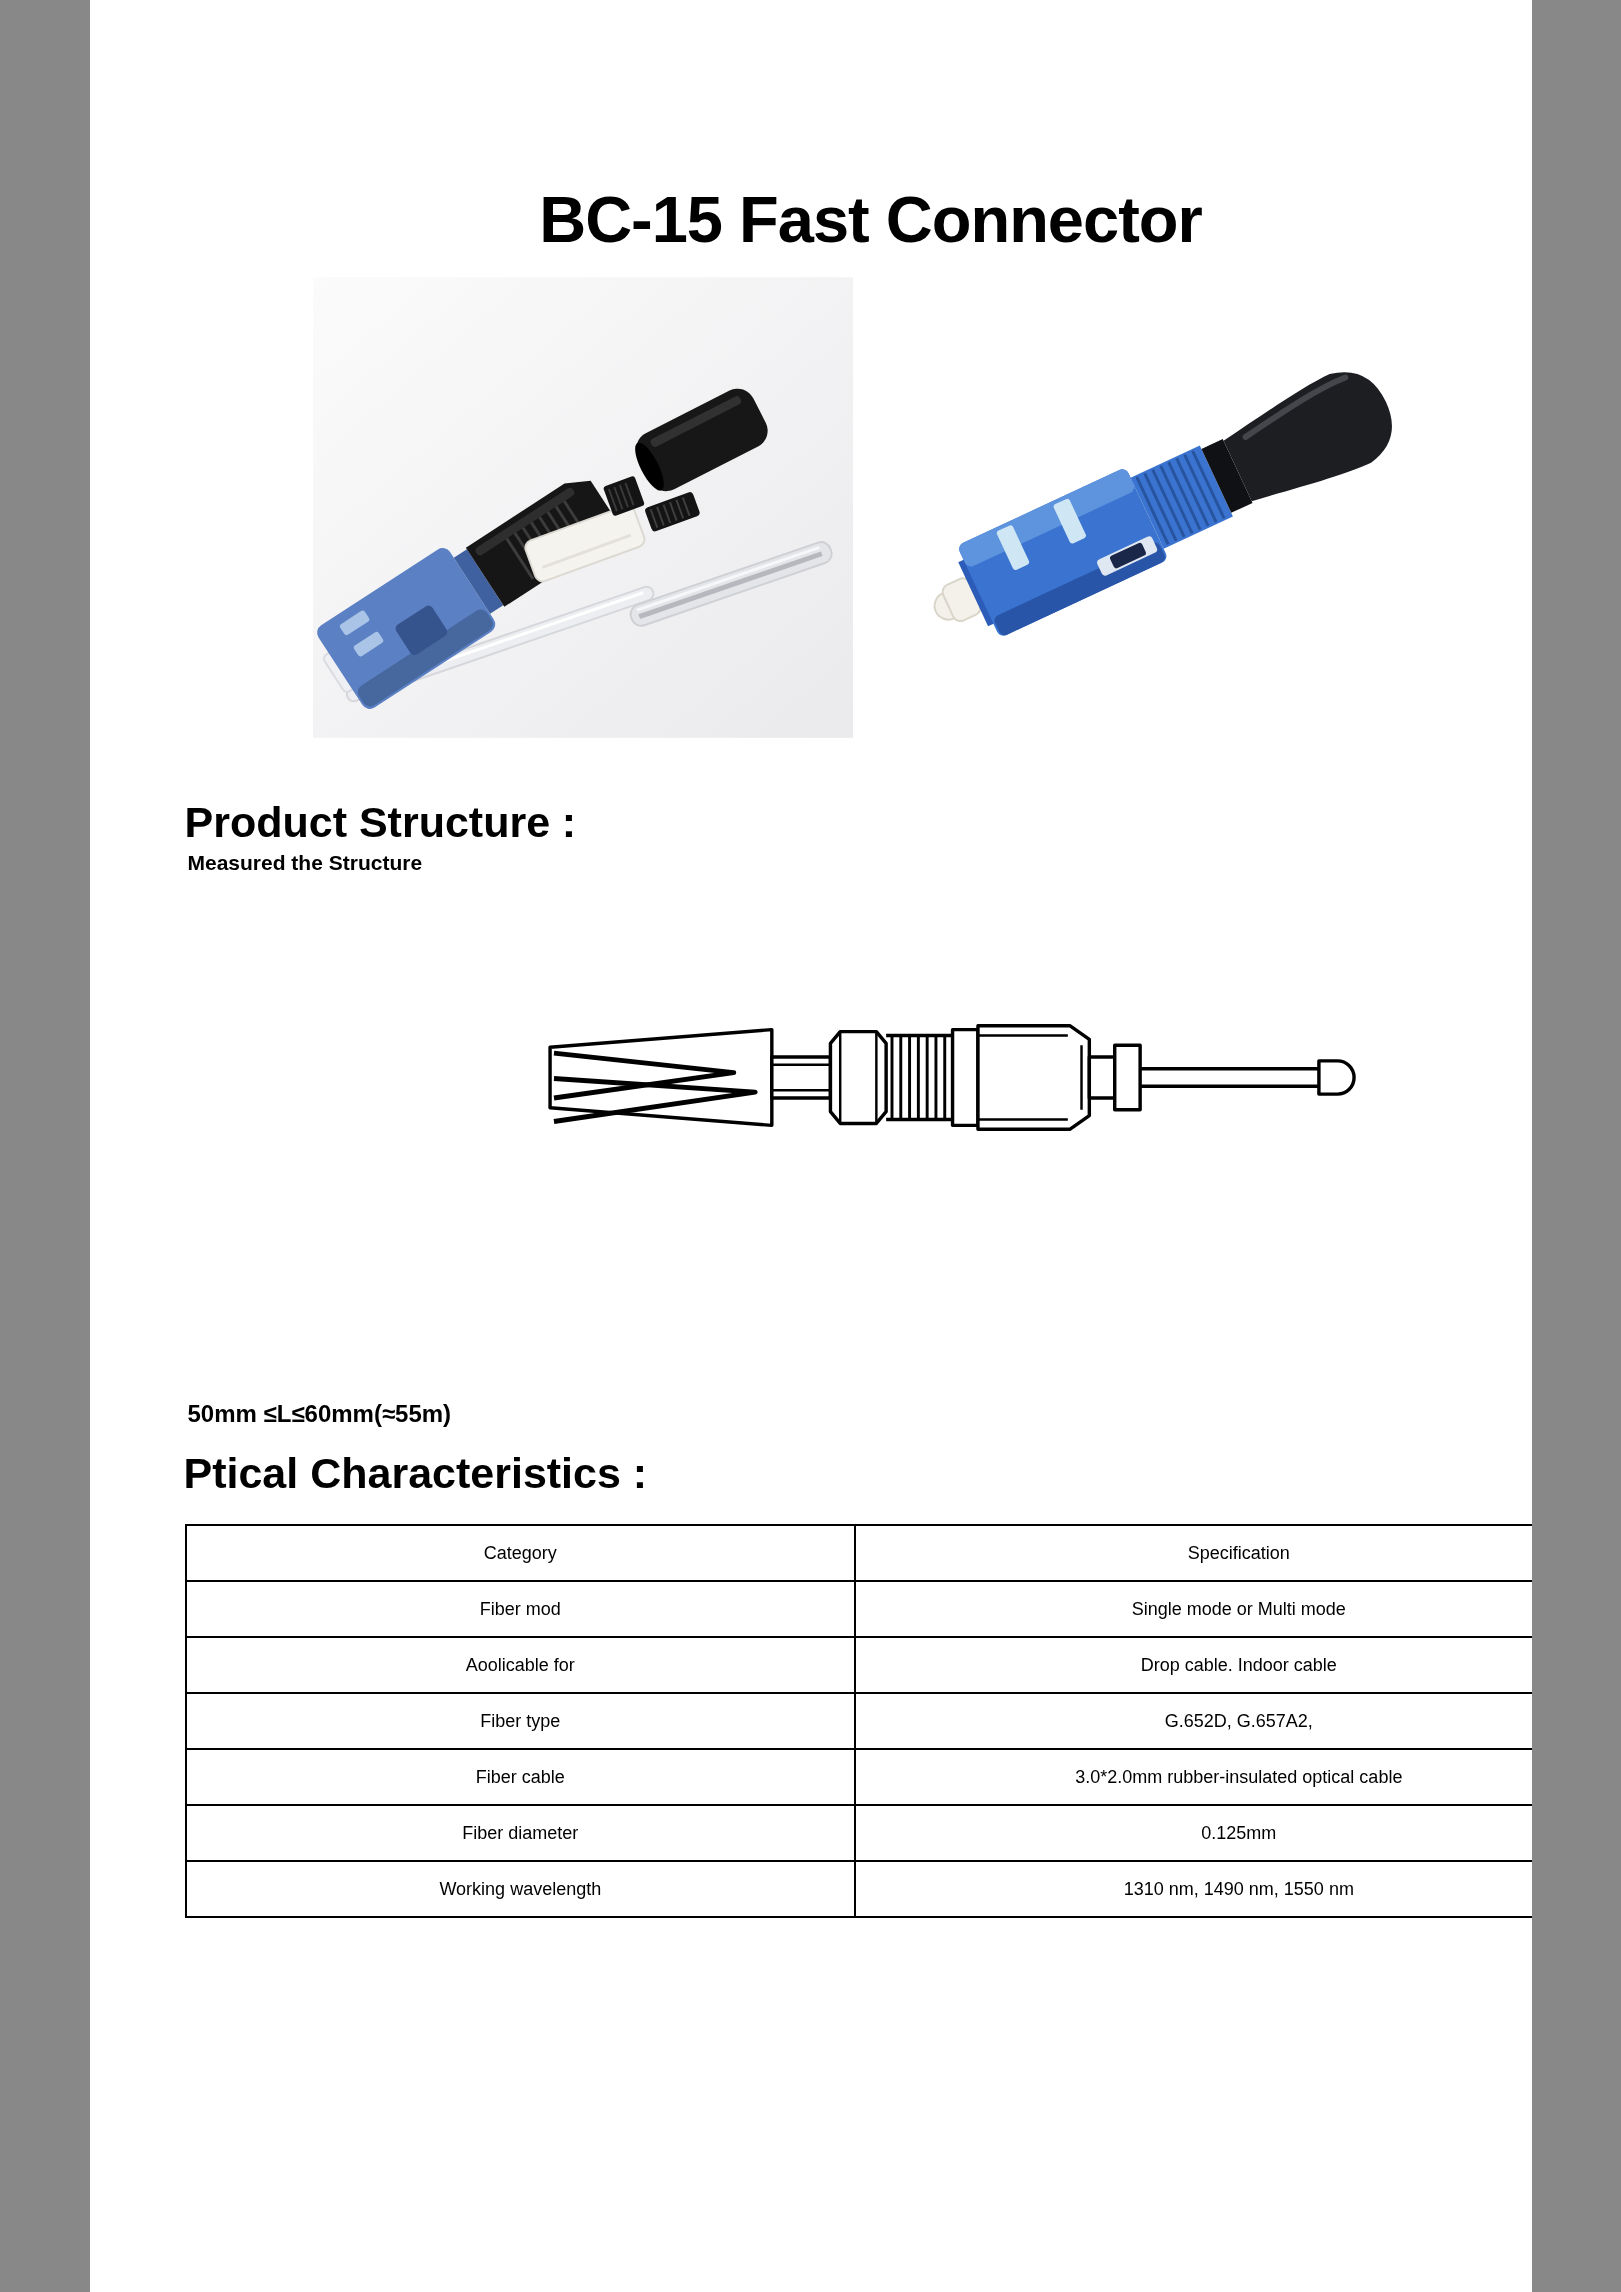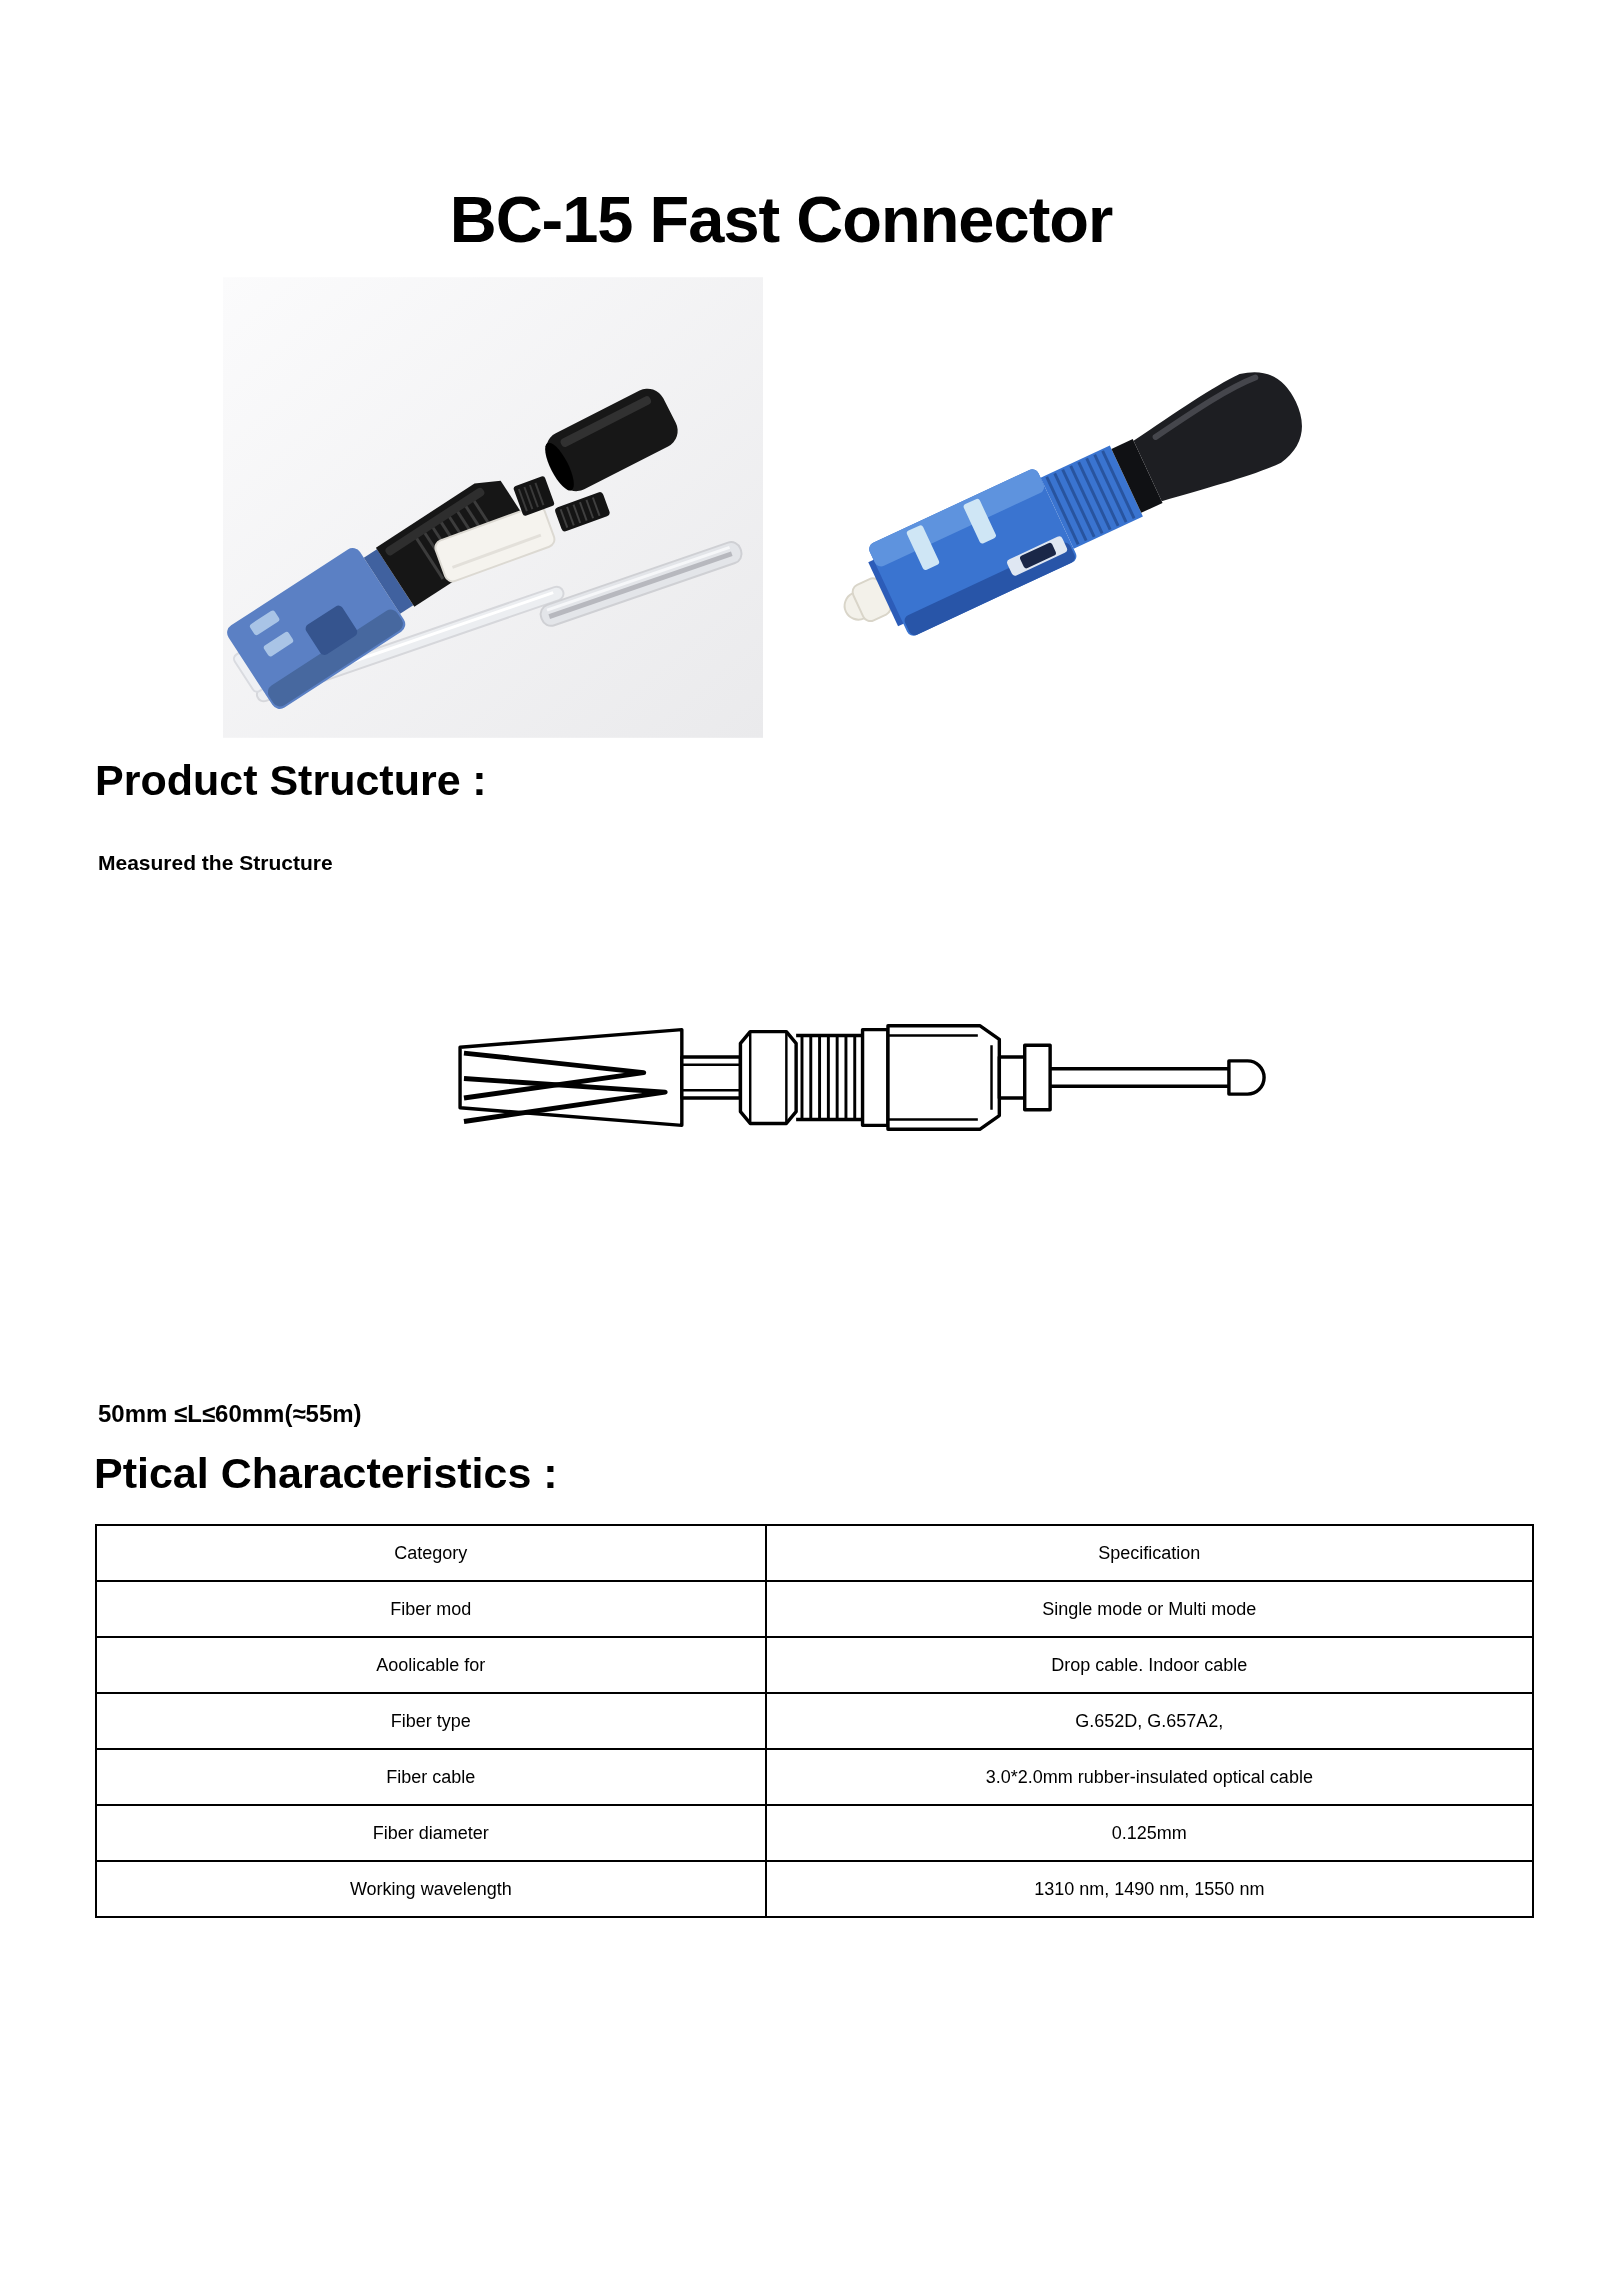--- a/index.html
+++ b/index.html
@@ -1,34 +1,34 @@
 <!DOCTYPE html>
 <html><head>
 <meta charset="utf-8">
 <style>
   * { box-sizing: border-box; }
   html,body { margin:0; padding:0; background:#888; }
   .page {
-    position:relative; width:1621px; height:2293px; margin:0 auto;
+    position:relative; width:1442px; height:2293px; margin:0 auto;
     background:#ffffff; overflow:hidden;
     font-family:"Liberation Sans","DejaVu Sans",sans-serif; color:#000;
   }
   .abs { position:absolute; }
   .title {
     left:95px; top:182px; width:1372px; margin:0;
     text-align:center; font-size:65px; font-weight:700; letter-spacing:-1px;
   }
   .photo-left  { left:223px; top:277px; width:540px; height:461px; }
   .photo-right { left:823px; top:368px; width:490px; height:284px; }
   .photo-left svg, .photo-right svg, .drawing svg { display:block; width:100%; height:100%; }
   .section-h {
     margin:0; font-size:43px; font-weight:700; white-space:nowrap;
   }
   .section-h .colon { display:inline-block; margin-left:11.8px; }
-  .h-structure { left:95px;  top:756px; }
+  .h-structure { left:95px;  top:798px; }
   .sub-structure { left:98px; top:851px; font-size:21px; font-weight:700; }
   .drawing { left:451px; top:1014px; width:828px; height:127px; }
   .h-length { left:95px; top:1329px; }
   .length-value { left:98px; top:1400px; font-size:24px; font-weight:700; }
   .h-optical { left:94px; top:1449px; }
   table.spec {
     position:absolute; left:95px; top:1524px; width:1439px;
     border-collapse:collapse; table-layout:fixed;
     font-size:18px; line-height:34px;
   }

